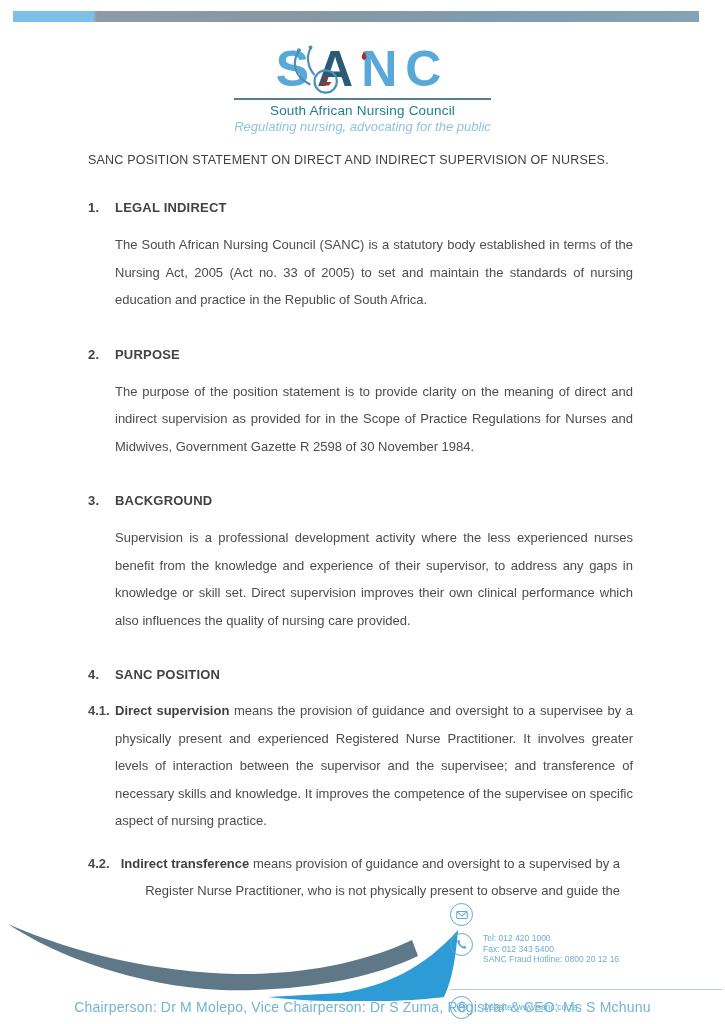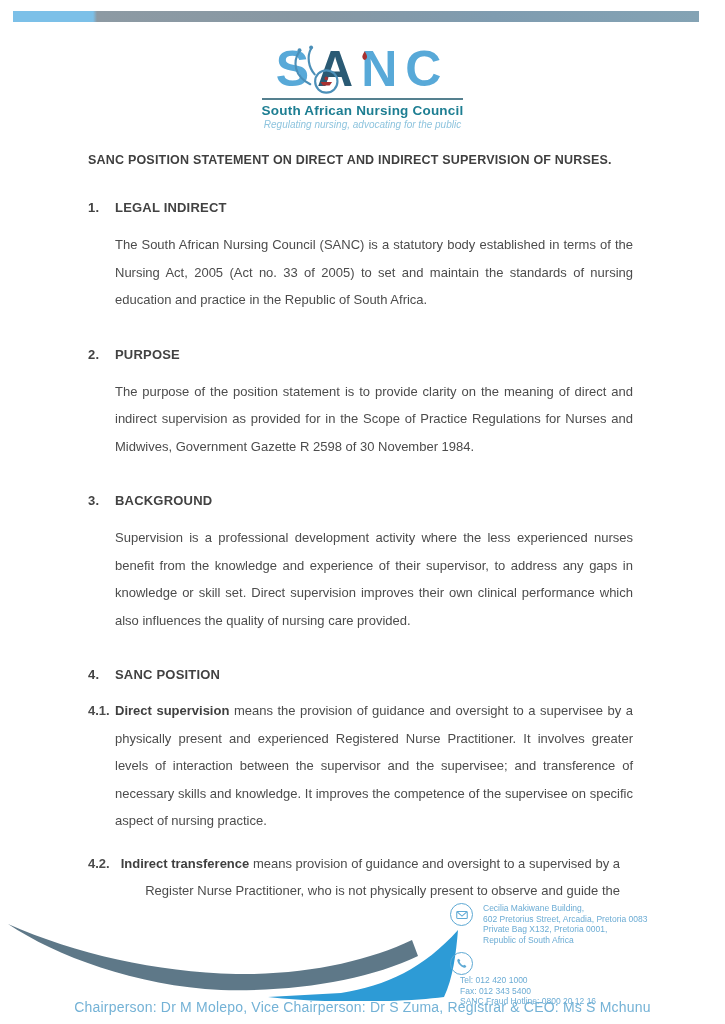--- a/index.html
+++ b/index.html
@@ -24,30 +24,30 @@
   .logo{position:absolute;top:44px;left:0;width:725px;text-align:center;}
   .logo-inner{display:inline-block;position:relative;text-align:center;}
   .logo-letters{
     position:relative;display:flex;justify-content:center;
     font-weight:800;font-size:50px;line-height:50px;letter-spacing:8px;
     color:#58a9d8;
   }
   .logo-letters .lt-a{color:#2a5a74;}
   .logo-overlay{position:absolute;left:0;top:0;width:100%;height:100%;pointer-events:none;}
   .logo-rule{height:2px;background:#55808f;margin-top:4px;}
-  .logo-name{margin-top:3px;font-weight:bold;font-size:13.5px;color:#1d7e92;letter-spacing:.2px;}
-  .logo-tagline{margin-top:1px;font-style:italic;font-size:10px;color:#8ec4de;}
+  .logo-name{margin-top:3px;font-weight:normal;font-size:13.5px;color:#1d7e92;letter-spacing:.2px;}
+  .logo-tagline{margin-top:1px;font-style:italic;font-size:13px;color:#8ec4de;}
 
   
   .content{
     position:absolute;left:88px;top:153px;width:545px;
     color:#4c4c4c;font-size:13px;
   }
   .doc-title{
-    font-weight:bold;color:#3f3f3f;font-size:12.5px;letter-spacing:.2px;
+    font-weight:normal;color:#3f3f3f;font-size:12.5px;letter-spacing:.2px;
     white-space:nowrap;
   }
   .sec-h{
     position:relative;padding-left:27px;margin-top:33px;
     font-weight:bold;color:#424242;font-size:13px;letter-spacing:.2px;
   }
   .sec-h .num{position:absolute;left:0;top:0;}
   .para{
     margin:16px 12px 0 27px;width:518px;
     line-height:27.5px;text-align:justify;
@@ -58,21 +58,21 @@
   }
   .item.no-justify{text-align:right;width:505px;}
   .item .num{position:absolute;left:0;top:0;font-weight:bold;}
   .item b{font-weight:bold;color:#3f3f3f;margin-top:7px;}
 
   
   .swoosh{position:absolute;left:6px;top:906px;}
   .contact{position:absolute;left:450px;top:903px;width:272px;
     color:#6cacd4;font-size:8.5px;line-height:10.5px;}
   .c-row{display:flex;align-items:flex-start;}
-  .c-row + .c-row{margin-top:7px;flex-direction:column;}
+  .c-row + .c-row{margin-top:7px;}
   .c-row.website-row{border-top:1px solid #aacfe6;margin-top:24px;padding-top:6px;align-items:center;}
   .c-icon{
     flex:0 0 23px;width:23px;height:23px;border:1.5px solid #5ea9d4;border-radius:50%;
     box-sizing:border-box;display:flex;align-items:center;justify-content:center;
   }
   .c-icon svg{display:block;}
   .c-text{margin-left:10px;}
   .officials{
     position:absolute;left:0;top:999px;width:725px;text-align:center;
     color:#74b2d6;font-size:14px;letter-spacing:.2px;
@@ -154,26 +154,20 @@
   </svg>
 
   <div class="contact">
     <div class="c-row">
       <div class="c-icon">
         <svg width="14" height="14" viewBox="0 0 16 16" fill="none" stroke="#5ea9d4" stroke-width="1.2">
           <rect x="2" y="4" width="12" height="8" rx="1"></rect>
           <path d="M2.5 4.5 L8 9.2 L13.5 4.5"></path>
         </svg>
       </div>
-      <div class="c-text">
-        <div>Cecilia Makiwane Building,</div>
-        <div>602 Pretorius Street, Arcadia, Pretoria 0083</div>
-        <div>Private Bag X132, Pretoria 0001,</div>
-        <div>Republic of South Africa</div>
-      </div>
     </div>
     <div class="c-row">
       <div class="c-icon">
         <svg width="13" height="13" viewBox="0 0 16 16" fill="#5ea9d4">
           <path d="M4.2 2.4 C3.1 2.8 2.6 3.8 2.9 5 C3.8 8.5 7.6 12.3 11.1 13.2 C12.3 13.5 13.3 13 13.7 11.9 L13.9 11.1 L11.4 9.4 L10.2 10.5 C8.5 9.8 6.2 7.5 5.5 5.8 L6.6 4.6 L4.9 2.1 Z"></path>
         </svg>
       </div>
       <div class="c-text">
         <div>Tel: 012 420 1000</div>
         <div>Fax: 012 343 5400</div>

